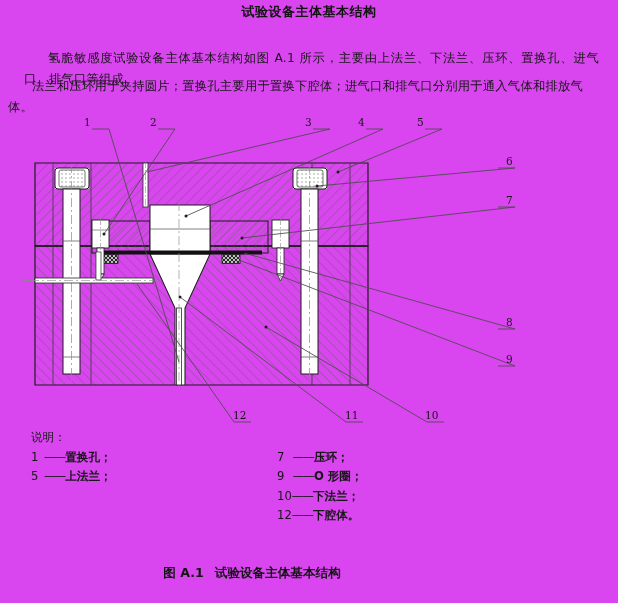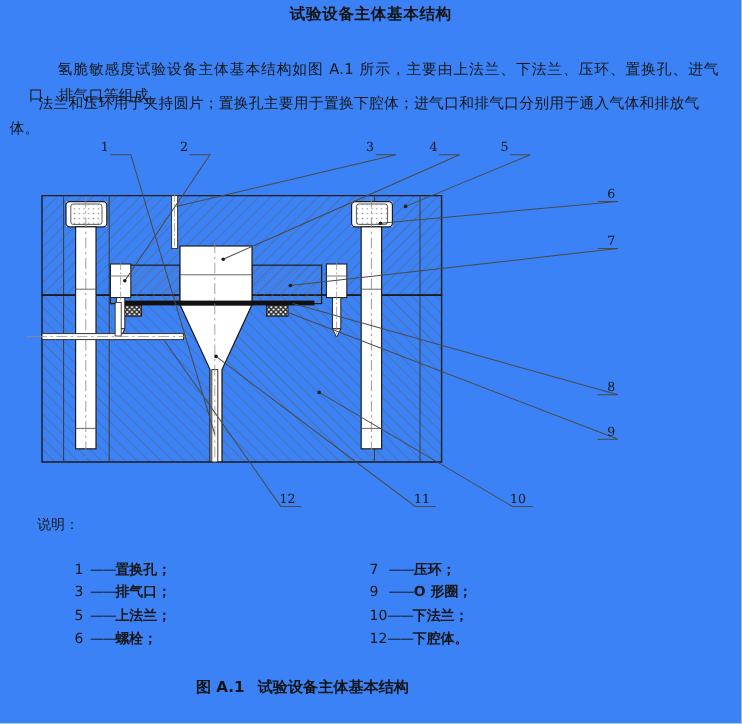--- a/index.html
+++ b/index.html
@@ -4,21 +4,21 @@
 <style>
   html, body {
     margin: 0;
     padding: 0;
     background: #ffffff;
   }
   #page {
     position: relative;
     width: 618px;
     height: 603px;
-    background: #3b82f6;
+    background: #d946ef;
     font-family: "DejaVu Sans", "Liberation Sans", sans-serif;
     color: #1a1a1a;
     overflow: hidden;
   }
   
   #doc-title {
     position: absolute;
     top: 3px;
     left: 0;
     width: 618px;
@@ -60,22 +60,21 @@
   }
   #legend-heading {
     position: absolute;
     top: 0px;
     left: 31px;
     font-size: 11.6px;
     color: #161616;
   }
   .legend-col {
     position: absolute;
-    top: 35px;
-    margin-left: 31px;
+    top: 18px;
   }
   #legend-col-left  { left: 31px; }
   #legend-col-right { left: 277px; }
   .legend-item {
     height: 19.3px;
     line-height: 19.3px;
     font-size: 11.6px;
     color: #161616;
     white-space: nowrap;
   }
@@ -334,27 +333,21 @@
   </div>
 
   <div id="legend">
     <div id="legend-heading">说明：</div>
 
     <div class="legend-col" id="legend-col-left">
       <div class="legend-item">
         <span class="legend-num">1</span><span class="legend-dash">——</span><span class="legend-text">置换孔；</span>
       </div>
       <div class="legend-item">
-        <span class="legend-num">3</span><span class="legend-dash">——</span><span class="legend-text">排气口；</span>
-      </div>
-      <div class="legend-item">
         <span class="legend-num">5</span><span class="legend-dash">——</span><span class="legend-text">上法兰；</span>
-      </div>
-      <div class="legend-item">
-        <span class="legend-num">6</span><span class="legend-dash">——</span><span class="legend-text">螺栓；</span>
       </div>
     </div>
 
     <div class="legend-col" id="legend-col-right">
       <div class="legend-item">
         <span class="legend-num">7</span><span class="legend-dash"> ——</span><span class="legend-text">压环；</span>
       </div>
       <div class="legend-item">
         <span class="legend-num">9</span><span class="legend-dash"> ——</span><span class="legend-text">O 形圈；</span>
       </div>

